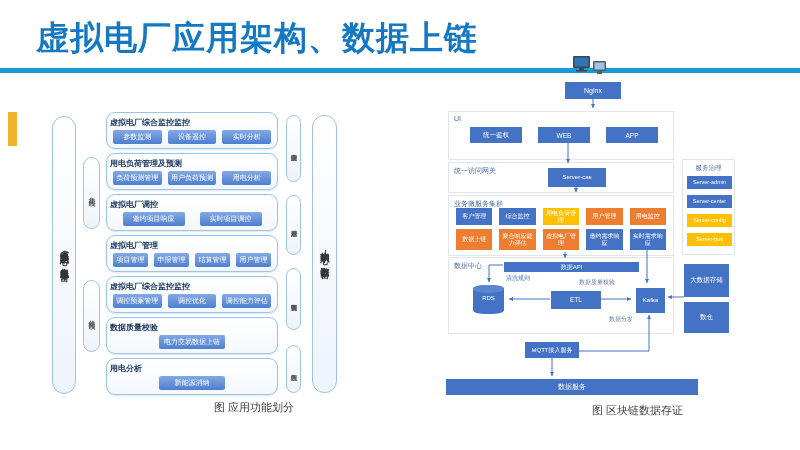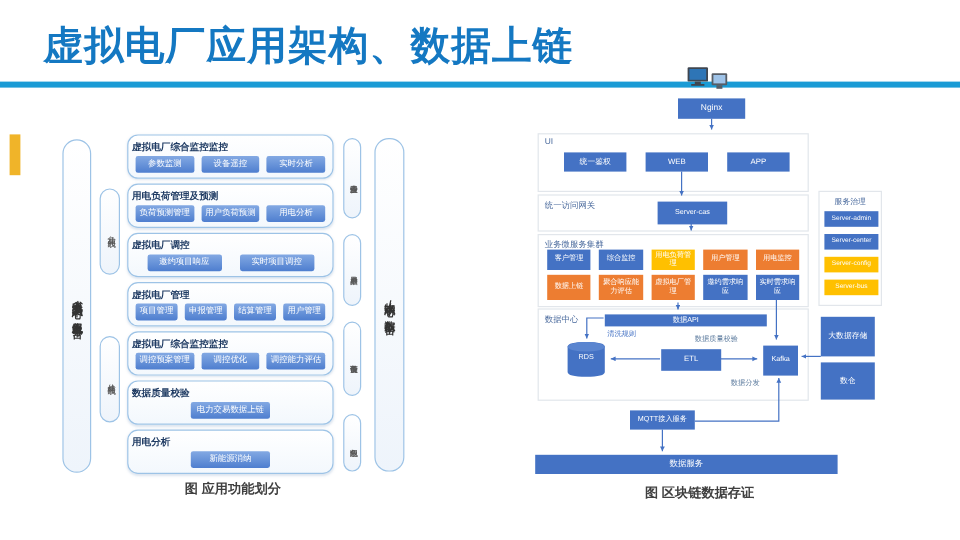--- a/index.html
+++ b/index.html
@@ -27,21 +27,21 @@
   .grp-row { position:absolute; left:6px; right:6px; bottom:4px; display:flex; gap:6px; }
   .grp-row.center { justify-content:center; gap:15px; }
   .btn { background:linear-gradient(180deg,#83a9e3,#4e7ecf); color:#fff; font-size:7px; line-height:1;
     padding:3px 2px 4px; border-radius:2px; text-align:center; flex:1; white-space:nowrap; overflow:hidden; }
   .btn.fixed { flex:none; width:62px; }
   .btn.single { flex:none; width:66px; }
 
   .sync-pill { left:286px; width:15px; font-size:6.5px; color:#555; border-radius:8px; letter-spacing:0; }
   #right-platform { left:312px; top:115px; width:25px; height:278px; font-size:9px; font-weight:bold; color:#333; }
 
-  .caption { font-size:11px; color:#404040; text-align:center;font-weight:bold; }
+  .caption { font-size:11px; color:#404040; text-align:right; }
   #left-caption { left:94px; top:400px; width:200px; }
   #right-caption { left:483px; top:403px; width:200px; }
 
   
   .section { border:1px solid #e2e6eb; background:#ffffff; }
   .sec-label { position:absolute; left:5px; top:3px; font-size:7px; color:#4a6a9d; white-space:nowrap; }
   .bluebox { background:#4472c4; color:#fff; display:flex; align-items:center; justify-content:center;
     text-align:center; line-height:1.1; }
   #nginx-box { left:565px; top:82px; width:56px; height:17px; font-size:7px; }
 

